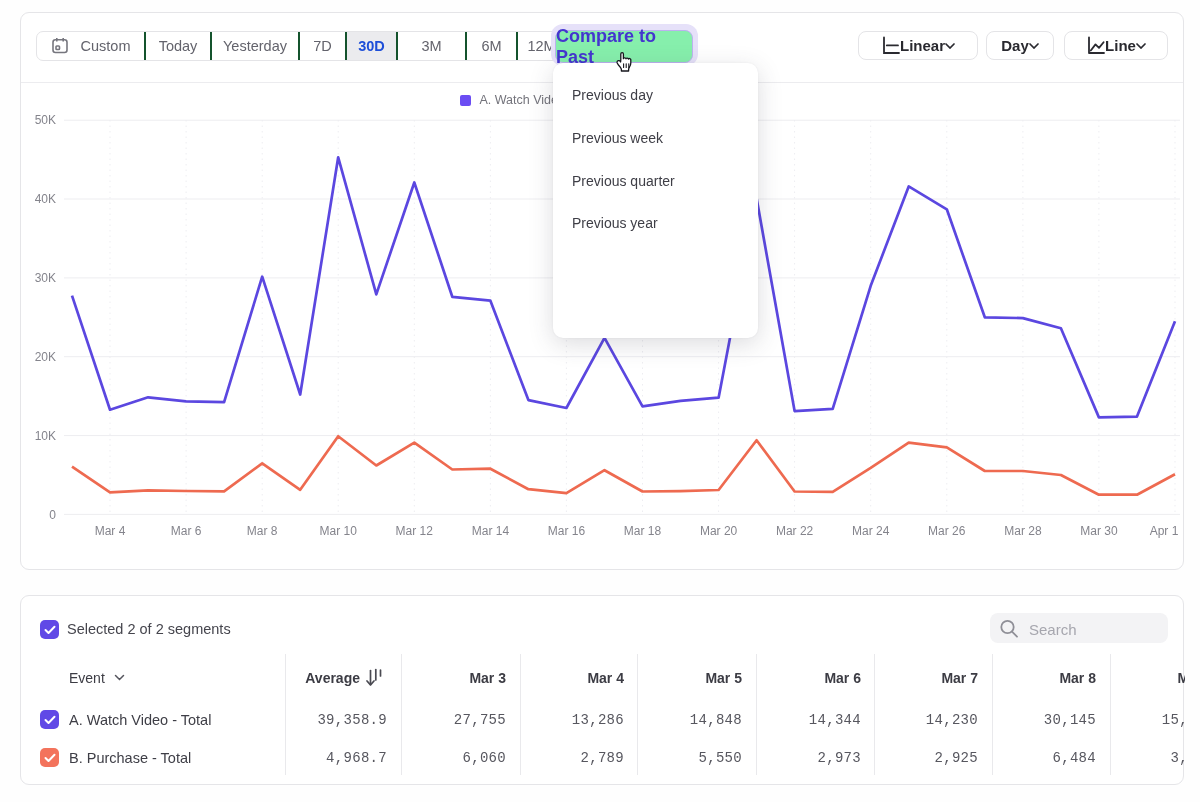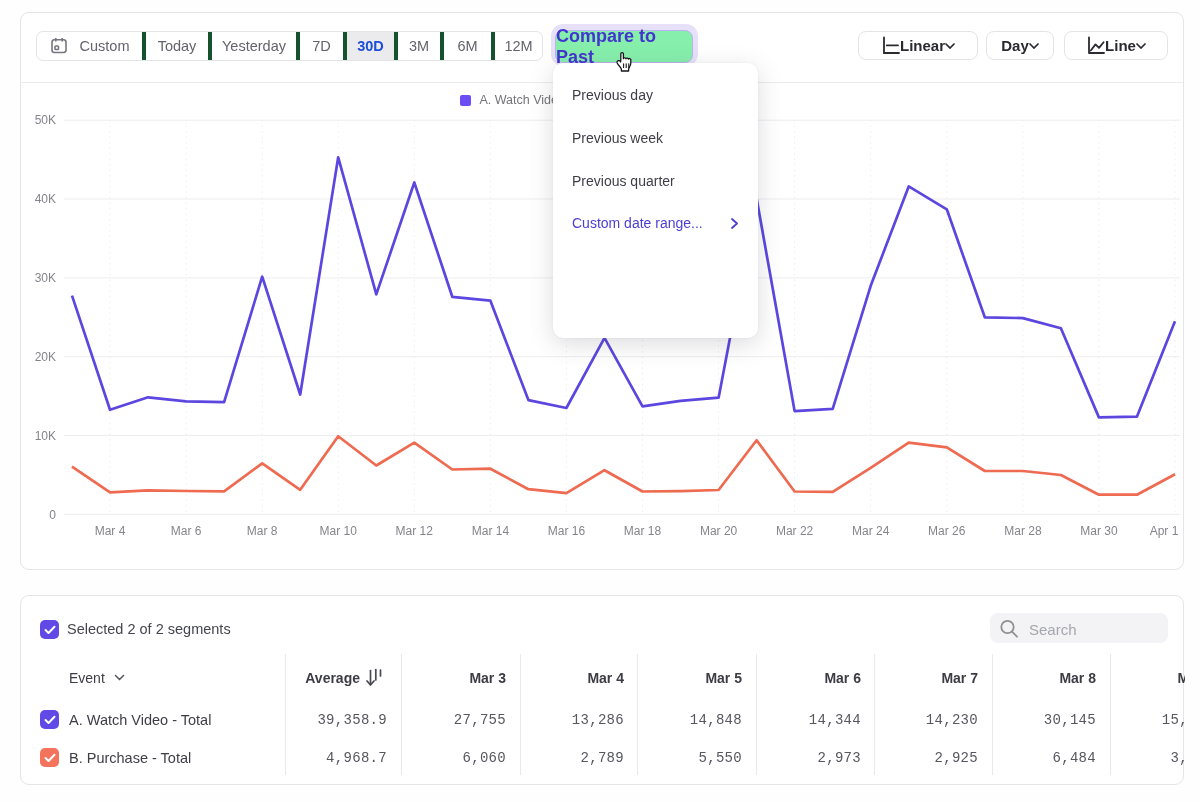--- a/index.html
+++ b/index.html
@@ -1,20 +1,20 @@
 <!DOCTYPE html>
 <html><head>
 <meta charset="utf-8">
 <style>
   * { margin:0; padding:0; box-sizing:border-box; }
   html,body { width:1200px; height:802px; background:#fefefe; font-family:"Liberation Sans",sans-serif; overflow:hidden; }
   .abs { position:absolute; }
   .card { position:absolute; background:#fff; border:1px solid #e5e5e8; border-radius:9px; }
   .seg { position:absolute; left:36px; top:31px; height:30px; display:flex; align-items:stretch; border:1px solid #e4e4e7; border-radius:7px; background:#fff; overflow:hidden; }
-  .seg > div { display:flex; align-items:center; justify-content:center; font-size:14.5px; color:#63636c; border-right:4px solid #14532d; white-space:nowrap; }
+  .seg > div { display:flex; align-items:center; justify-content:center; font-size:14.5px; color:#63636c; border-right:2px solid #14532d; white-space:nowrap; }
   .seg > div:last-child { border-right:none; }
   .seg .sel { background:#ebebee; color:#1d4ed8; font-weight:700; }
   .btn { position:absolute; height:29px; border:1px solid #e4e4e7; border-radius:8px; background:#fff; display:flex; align-items:center; justify-content:center; gap:0; font-size:15px; font-weight:700; color:#29292f; }
   .menu { position:absolute; left:553px; top:63px; width:205px; height:275px; background:#fff; border-radius:10px; box-shadow:0 6px 24px rgba(60,60,80,.18), 0 0 2px rgba(60,60,80,.08); z-index:30; padding-top:11px; }
   .menu > div { height:42.7px; display:flex; align-items:center; padding-left:19px; font-size:14px; color:#3e3e46; }
   .cb { position:absolute; width:19px; height:19px; border-radius:5px; display:flex; align-items:center; justify-content:center; }
   .num { position:absolute; width:110px; text-align:right; font-family:"Liberation Mono",monospace; font-size:14px; letter-spacing:0.3px; color:#57575f; }
   .hdr { position:absolute; width:110px; text-align:right; font-size:14px; font-weight:700; color:#3c3c44; }
   .vsep { position:absolute; width:1px; top:654px; height:121px; background:#e9e9ec; }
 </style>
@@ -31,21 +31,21 @@
       <rect x="2" y="2.8" width="14" height="12.7" rx="2.4"></rect>
       <line x1="5.8" y1="1" x2="5.8" y2="4.6"></line>
       <line x1="12.2" y1="1" x2="12.2" y2="4.6"></line>
       <rect x="5" y="9" width="3.5" height="3.5" rx="0.8"></rect>
     </svg>
     Custom</div>
   <div style="width:66px;">Today</div>
   <div style="width:88px;">Yesterday</div>
   <div style="width:47px;">7D</div>
   <div class="sel" style="width:51px;">30D</div>
-  <div style="width:46px;">3M</div>
+  <div style="width:69px;">3M</div>
   <div style="width:51px;">6M</div>
   <div style="width:47px;">12M</div>
 </div>
 
 <div class="abs" style="left:551px; top:24px; width:147px; height:42px; background:#e6e1f9; border-radius:12px;"></div>
 <div class="abs" style="left:555px; top:30px; width:138px; height:33px; background:#86efac; border:1px solid #bcb2ef; border-radius:8px; display:flex; align-items:center; justify-content:center; font-size:18px; font-weight:700; color:#4435cf;">Compare to Past</div>
 
 <div class="btn" style="left:858px; top:31px; width:120px;">
   <svg width="19" height="19" viewBox="0 0 19 19" fill="none" stroke="#2a2a30" stroke-width="1.8" stroke-linecap="round">
     <path d="M3 1.5 V17 H18"></path>
@@ -137,25 +137,21 @@
   </g>
 
   <polyline fill="none" stroke="#5b47e0" stroke-width="2.7" stroke-linejoin="round" points="72.0,295.6 110.0,409.7 148.1,397.3 186.1,401.3 224.1,402.2 262.2,276.7 300.2,394.5 338.2,157.3 376.3,294.4 414.3,182.5 452.3,296.8 490.4,300.7 528.4,400.1 566.4,408.0 604.5,337.8 642.5,406.4 680.5,400.9 718.6,397.7 756.6,198.3 794.6,411.1 832.7,408.8 870.7,285.8 908.7,186.4 946.8,209.3 984.8,317.3 1022.9,318.1 1060.9,328.3 1098.9,417.4 1137.0,416.6 1175.0,321.2"></polyline>
   <polyline fill="none" stroke="#ee6a50" stroke-width="2.7" stroke-linejoin="round" points="72.0,466.6 110.0,492.4 148.1,490.4 186.1,491.0 224.1,491.3 262.2,463.3 300.2,489.8 338.2,436.3 376.3,465.5 414.3,442.7 452.3,469.5 490.4,468.7 528.4,489.2 566.4,493.1 604.5,470.2 642.5,491.5 680.5,491.1 718.6,490.0 756.6,440.3 794.6,491.5 832.7,491.9 870.7,467.9 908.7,442.7 946.8,447.4 984.8,471.0 1022.9,471.0 1060.9,475.0 1098.9,494.7 1137.0,494.7 1175.0,474.2"></polyline>
 </svg>
 
 <div class="menu">
   <div>Previous day</div>
   <div>Previous week</div>
   <div>Previous quarter</div>
-  <div style="color:#4c3ed2; justify-content:space-between; padding-right:20px;">Custom date range...
-    <svg width="7" height="11" viewBox="0 0 7 11" fill="none" stroke="#4c3ed2" stroke-width="1.8" stroke-linecap="round" stroke-linejoin="round">
-        <path d="M1 1 L6 5.5 L1 10"></path>
-      </svg>
-  </div>
+  <div>Previous year</div>
 </div>
 
 <svg class="abs" style="left:612px; top:50px; z-index:40;" width="26" height="27" viewBox="0 0 26 27">
   <path d="M8.8 9.8 V4.0 c0-1.8 2.6-1.8 2.6 0 v4.7 c0-1.2 2.5-1.2 2.6 .1 c0-1.1 2.4-1 2.5 .3 c0-.9 2.2-.8 2.3 .5 l 0 3.4 c0 2.2-.7 3.3-1.5 4.4 -.5 .7-.7 1.5-.7 2.3 l0 1.3 h-7.2 l0-1.2 c0-1-.4-1.8-1.2-2.7 -1-1.1-2.2-2.4-3-4.1 -.6-1.4 .5-2.7 1.9-2.3 .7 .2 1.2 .6 1.5 1.3 z" fill="#ffffff" stroke="#15151b" stroke-width="1.3" stroke-linejoin="round"></path>
   <g stroke="#15151b" stroke-width="1.1" stroke-linecap="round">
     <line x1="11.6" y1="13.8" x2="11.6" y2="17.5"></line>
     <line x1="14.2" y1="13.8" x2="14.2" y2="17.5"></line>
     <line x1="16.8" y1="13.8" x2="16.8" y2="17.5"></line>
   </g>
 </svg>

